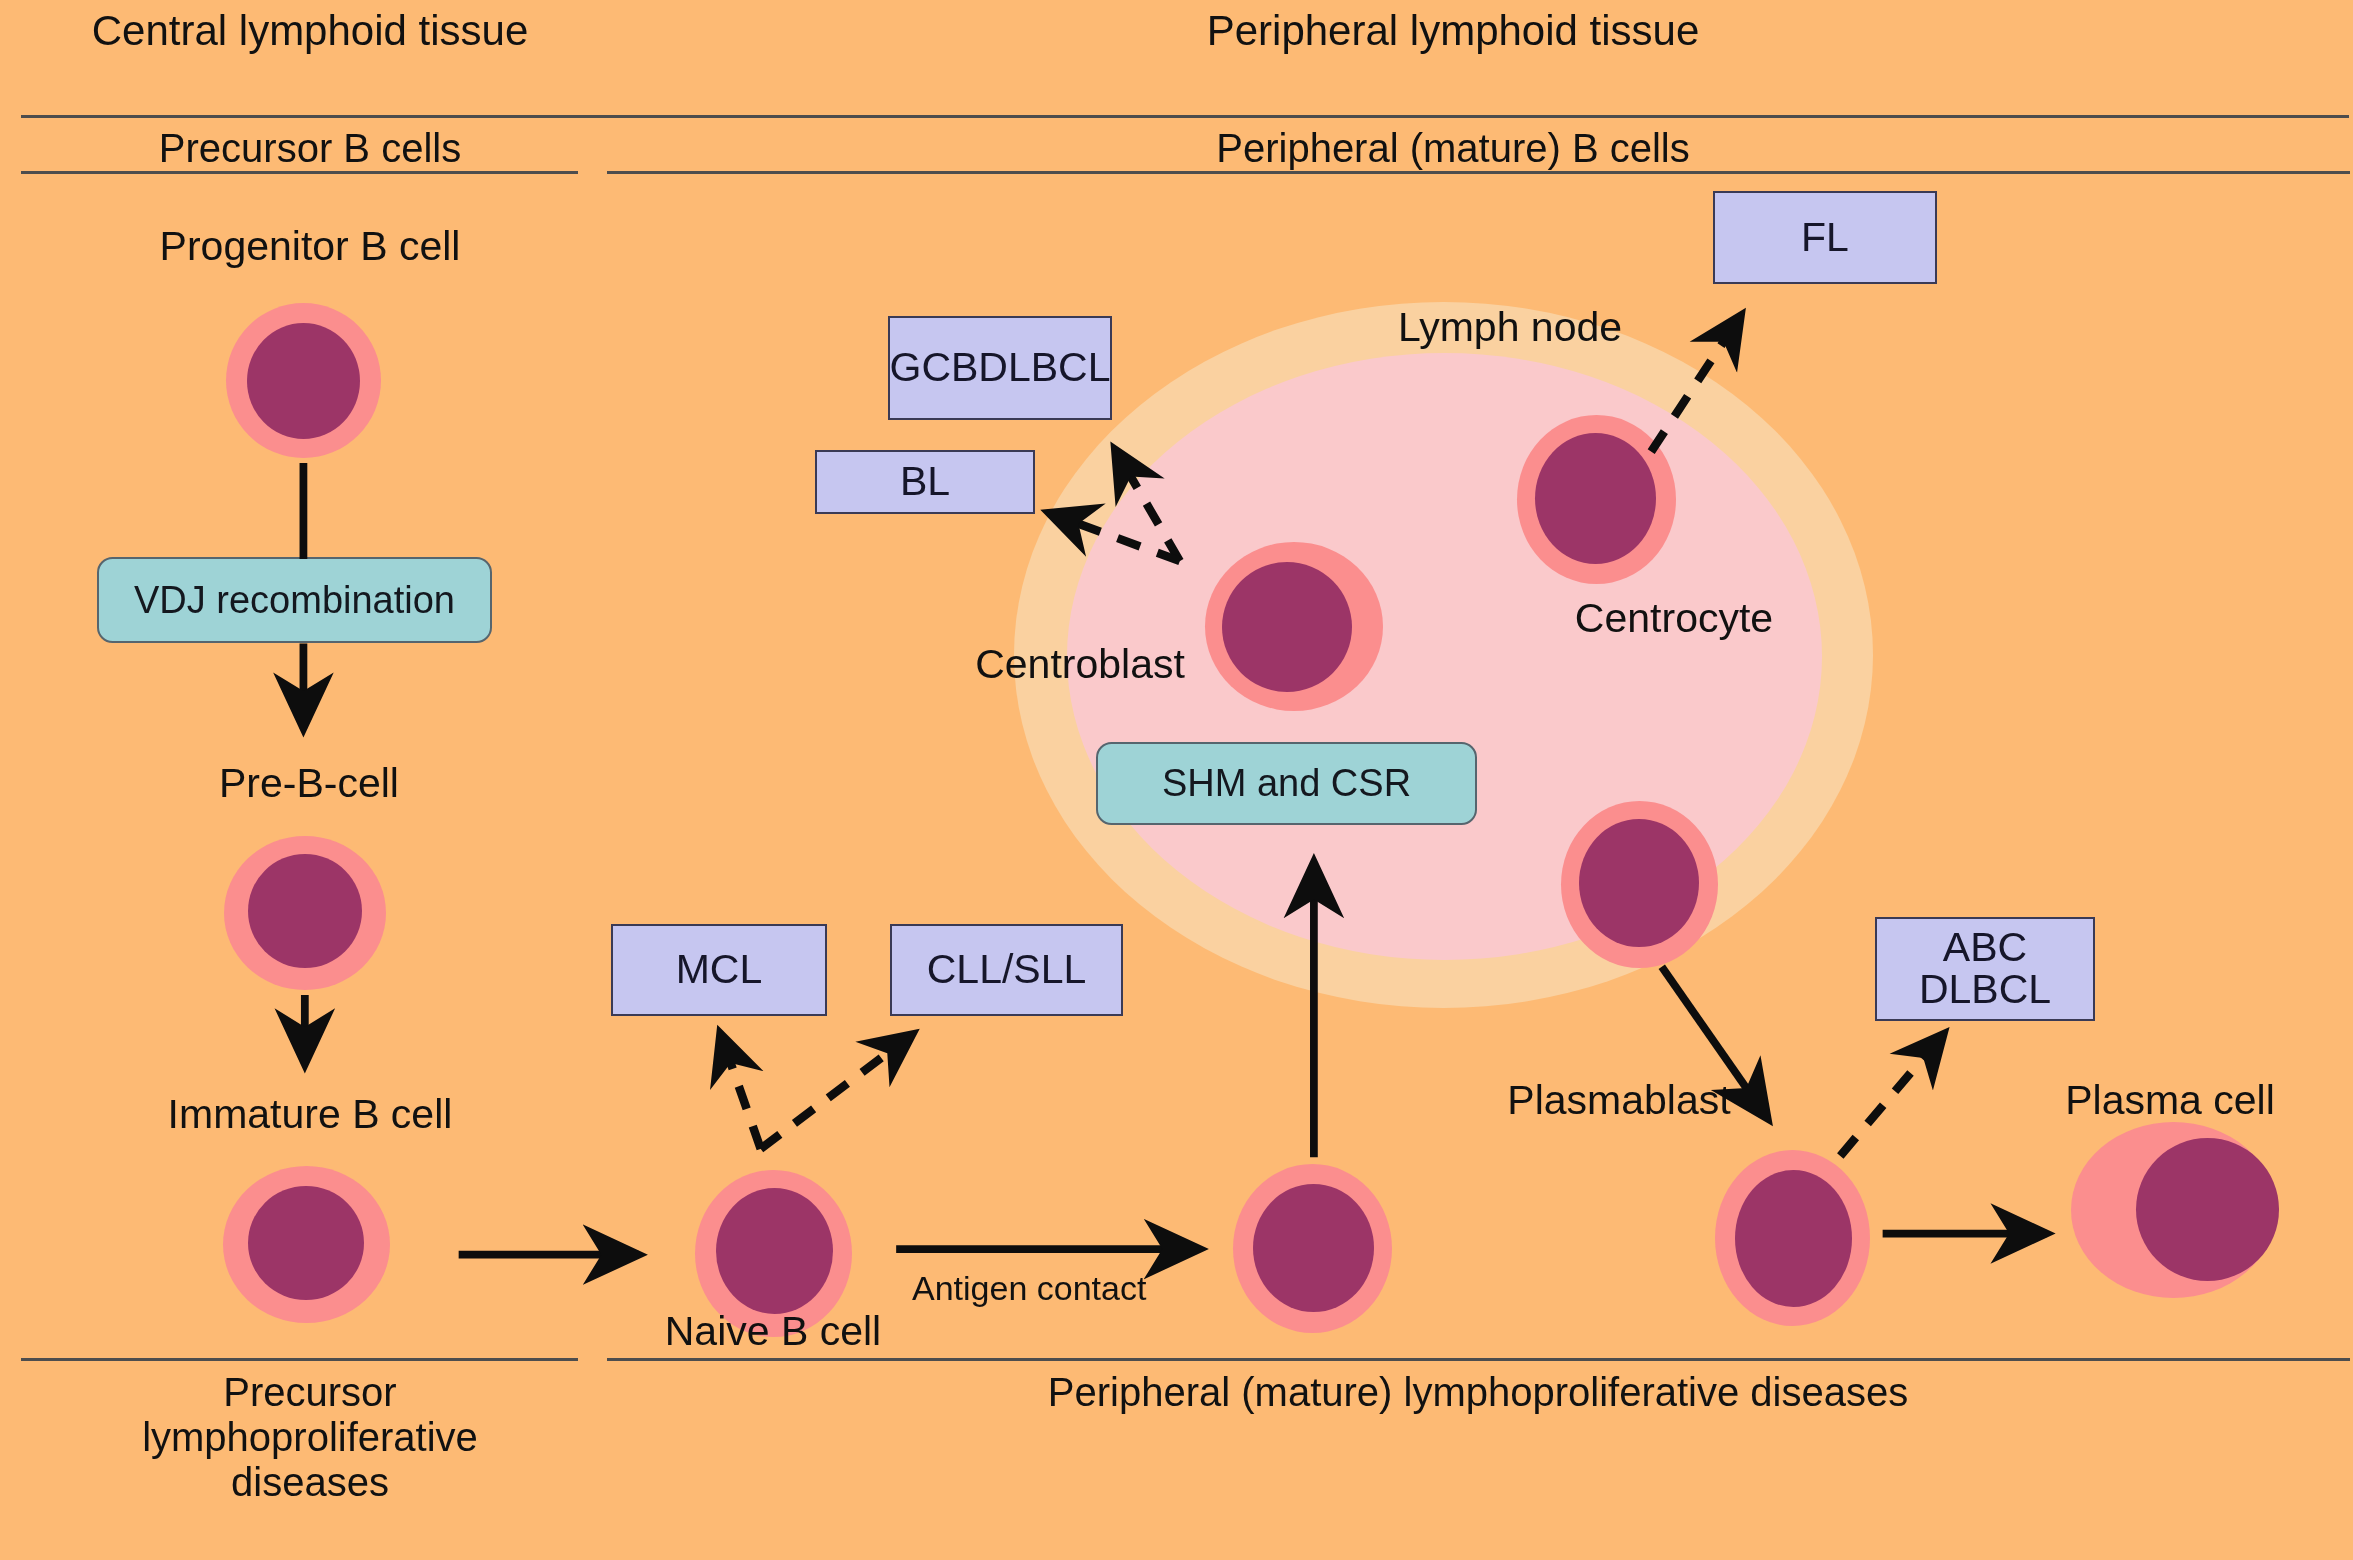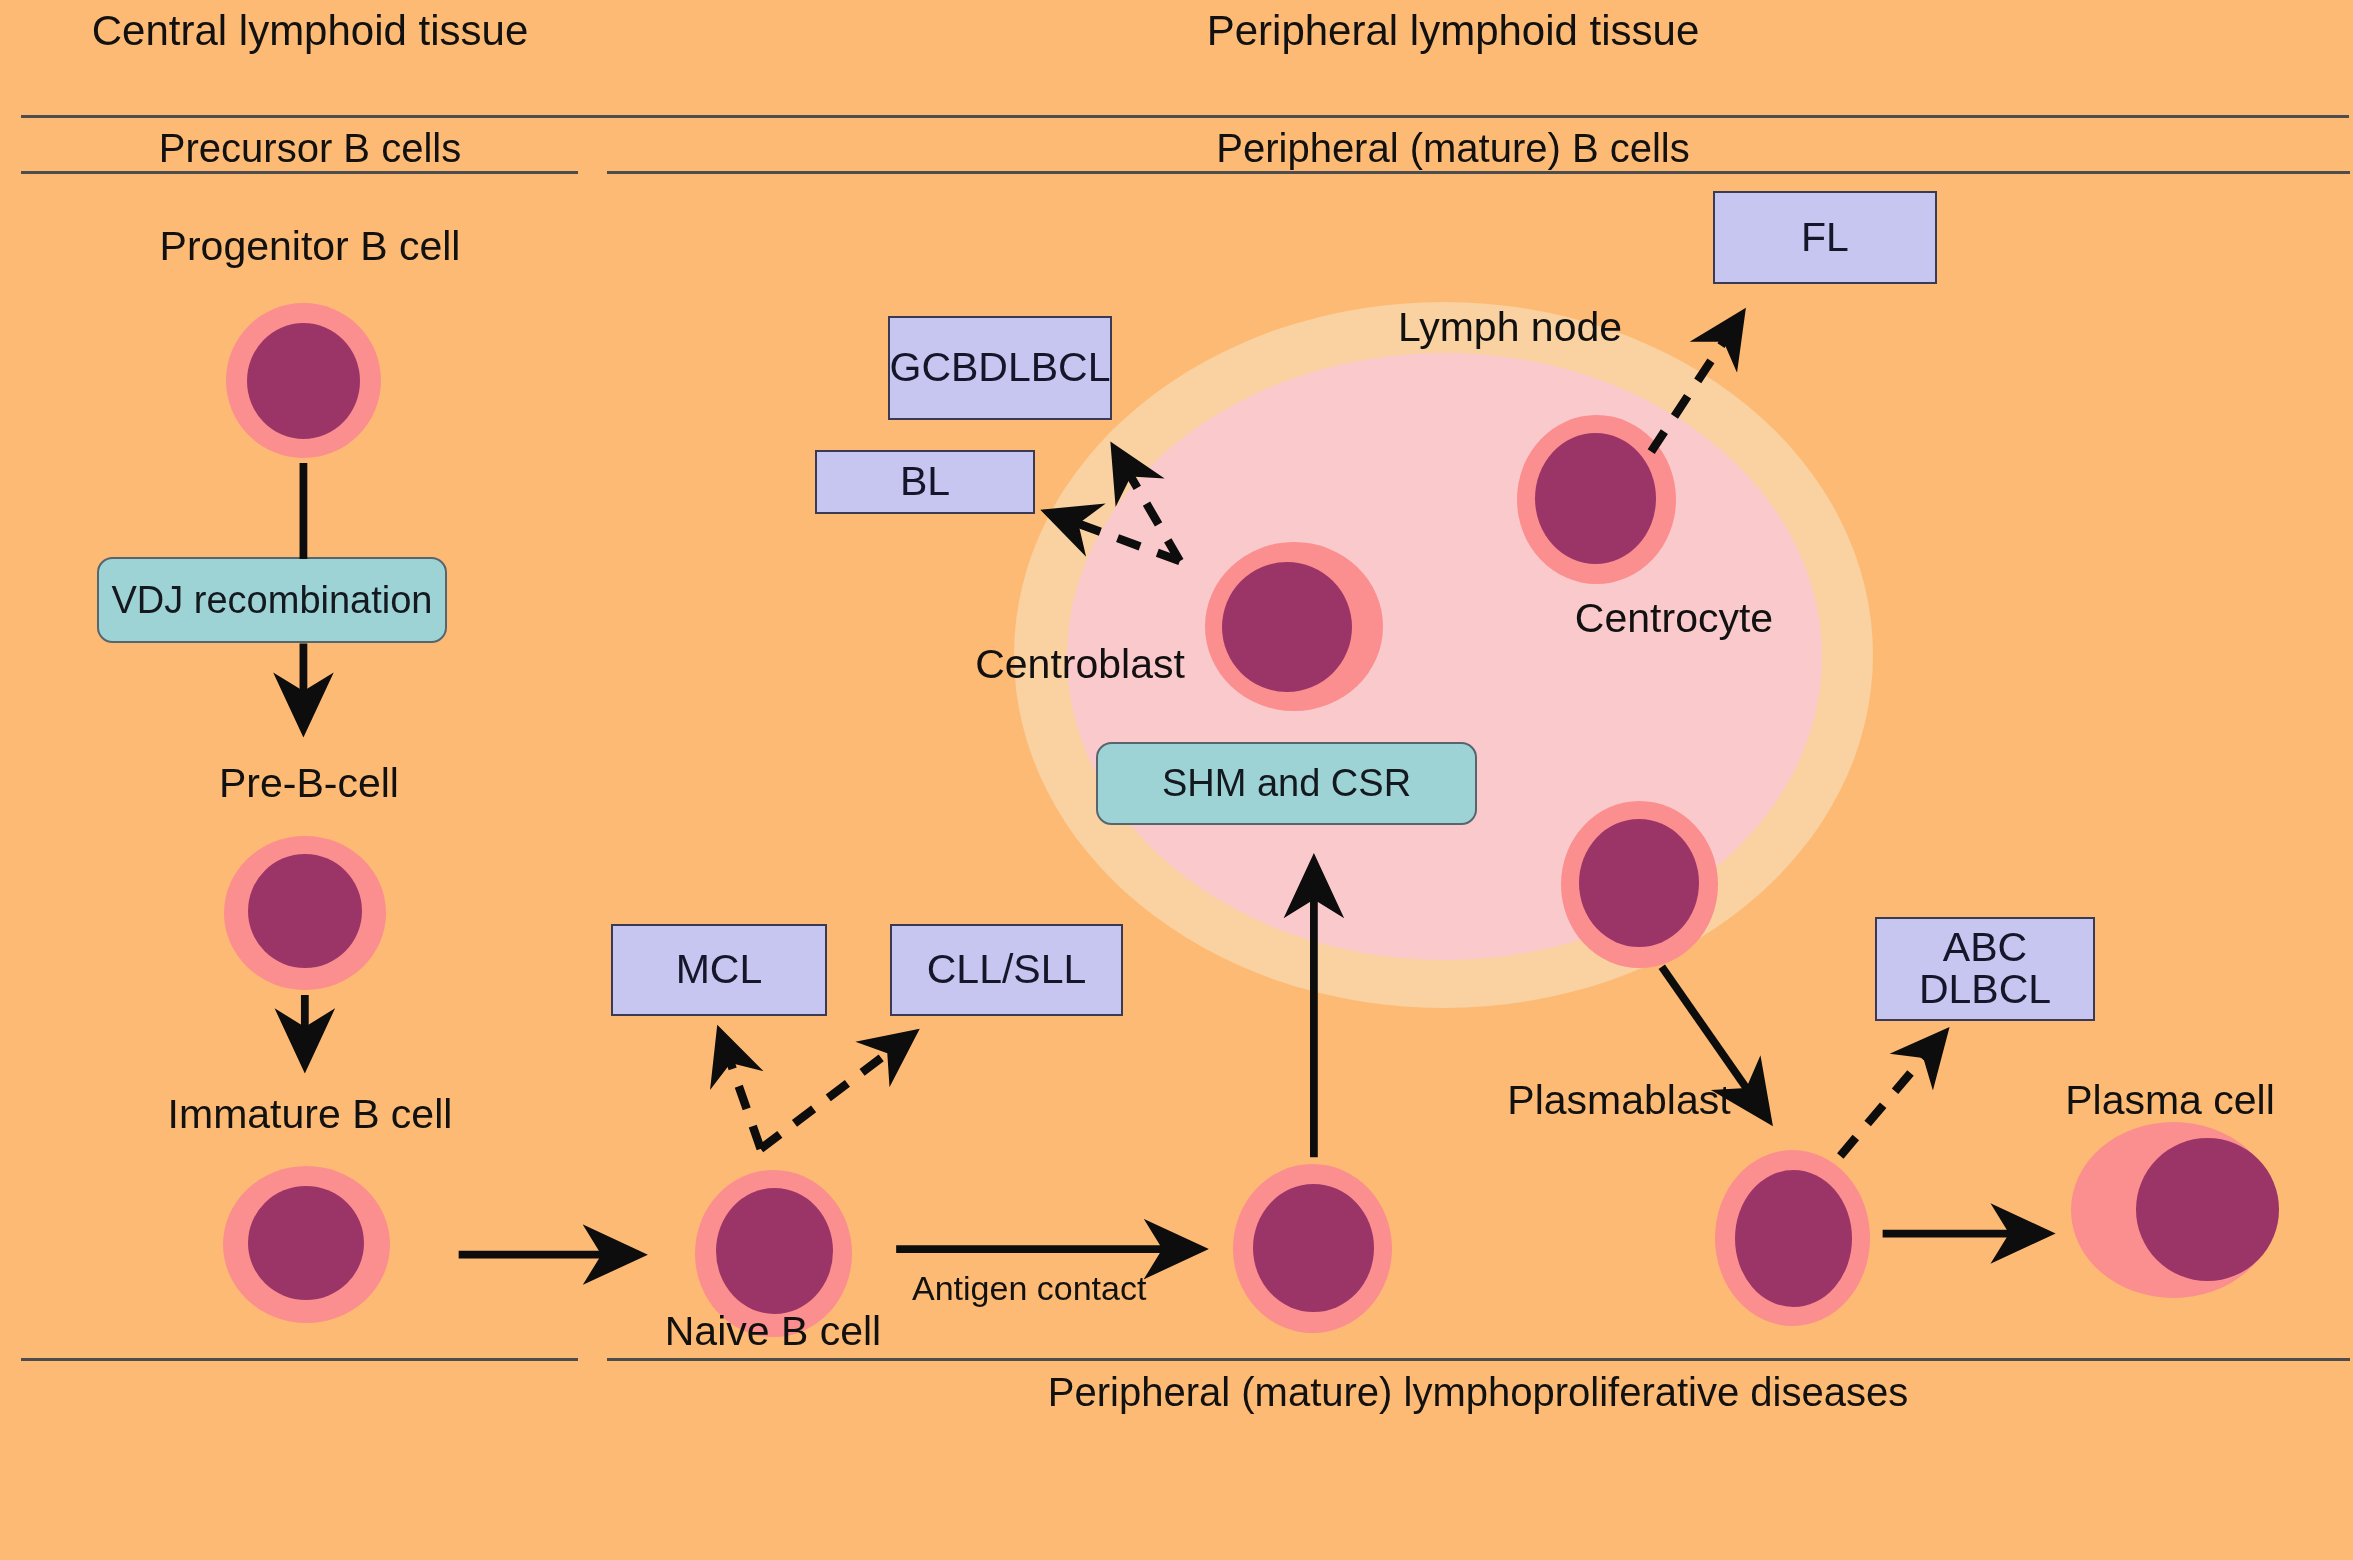--- a/index.html
+++ b/index.html
@@ -121,21 +121,21 @@
 
   <div class="rule" style="left:21px; top:171px; width:557px;"></div>
   <div class="rule" style="left:607px; top:171px; width:1743px;"></div>
 
   <div class="lbl t-cell ctr" style="left:310px; top:224px;">Progenitor B cell</div>
 
   <div class="cell" style="left:226px; top:303px; width:155px; height:155px;">
     <div class="nuc" style="left:21px; top:20px; width:113px; height:116px;"></div>
   </div>
 
-  <div class="pill" style="left:97px; top:557px; width:350px; height:86px;">VDJ recombination</div>
+  <div class="pill" style="left:97px; top:557px; width:395px; height:86px;">VDJ recombination</div>
 
   <div class="lbl t-cell ctr" style="left:309px; top:761px;">Pre-B-cell</div>
 
   <div class="cell" style="left:224px; top:836px; width:162px; height:154px;">
     <div class="nuc" style="left:24px; top:18.3px; width:114px; height:114px;"></div>
   </div>
 
   <div class="lbl t-cell ctr" style="left:310px; top:1092px;">Immature B cell</div>
 
   <div class="cell" style="left:223px; top:1166px; width:167px; height:157px;">
@@ -237,17 +237,18 @@
     <line x1="1078" y1="1628" x2="1022" y2="1468" stroke="#0d0d0d" stroke-width="12" stroke-dasharray="34 26" marker-end="url(#ahd)"></line>
 
     <line x1="1078" y1="1628" x2="1290" y2="1468" stroke="#0d0d0d" stroke-width="12" stroke-dasharray="34 26" marker-end="url(#ahd)"></line>
 
     <line x1="2608" y1="1638" x2="2752" y2="1468" stroke="#0d0d0d" stroke-width="12" stroke-dasharray="34 26" marker-end="url(#ahd)"></line>
   </svg>
 
   <div class="rule" style="left:21px; top:1358px; width:557px;"></div>
   <div class="rule" style="left:607px; top:1358px; width:1743px;"></div>
 
+  <div class="lbl t-foot wrapctr" style="left:310px; top:1370px; width:409px;">Precursor lymphoproliferative diseases</div>
 
   <div class="lbl t-foot ctr" style="left:1478px; top:1370px;">Peripheral (mature) lymphoproliferative diseases</div>
 
 </div>
 
 
 </body></html>

